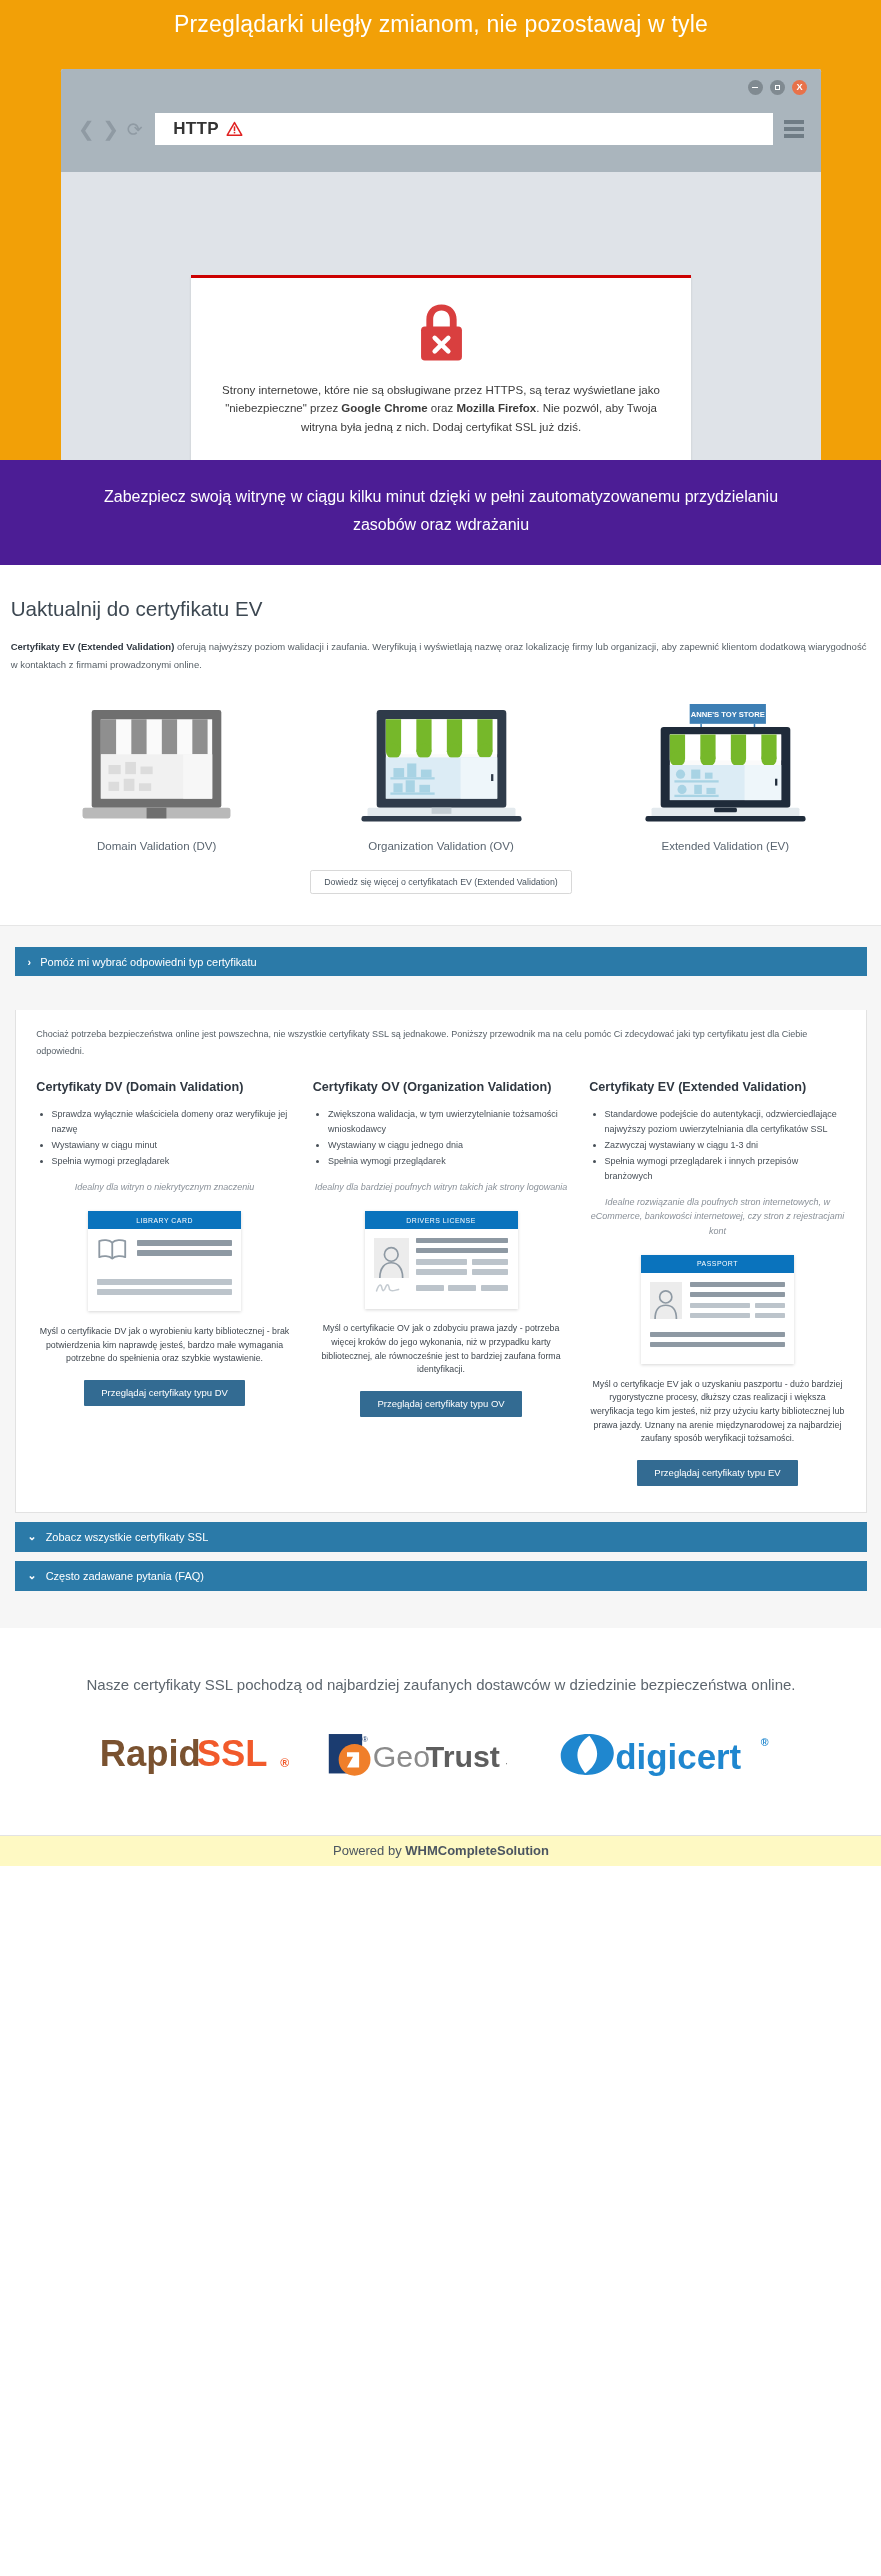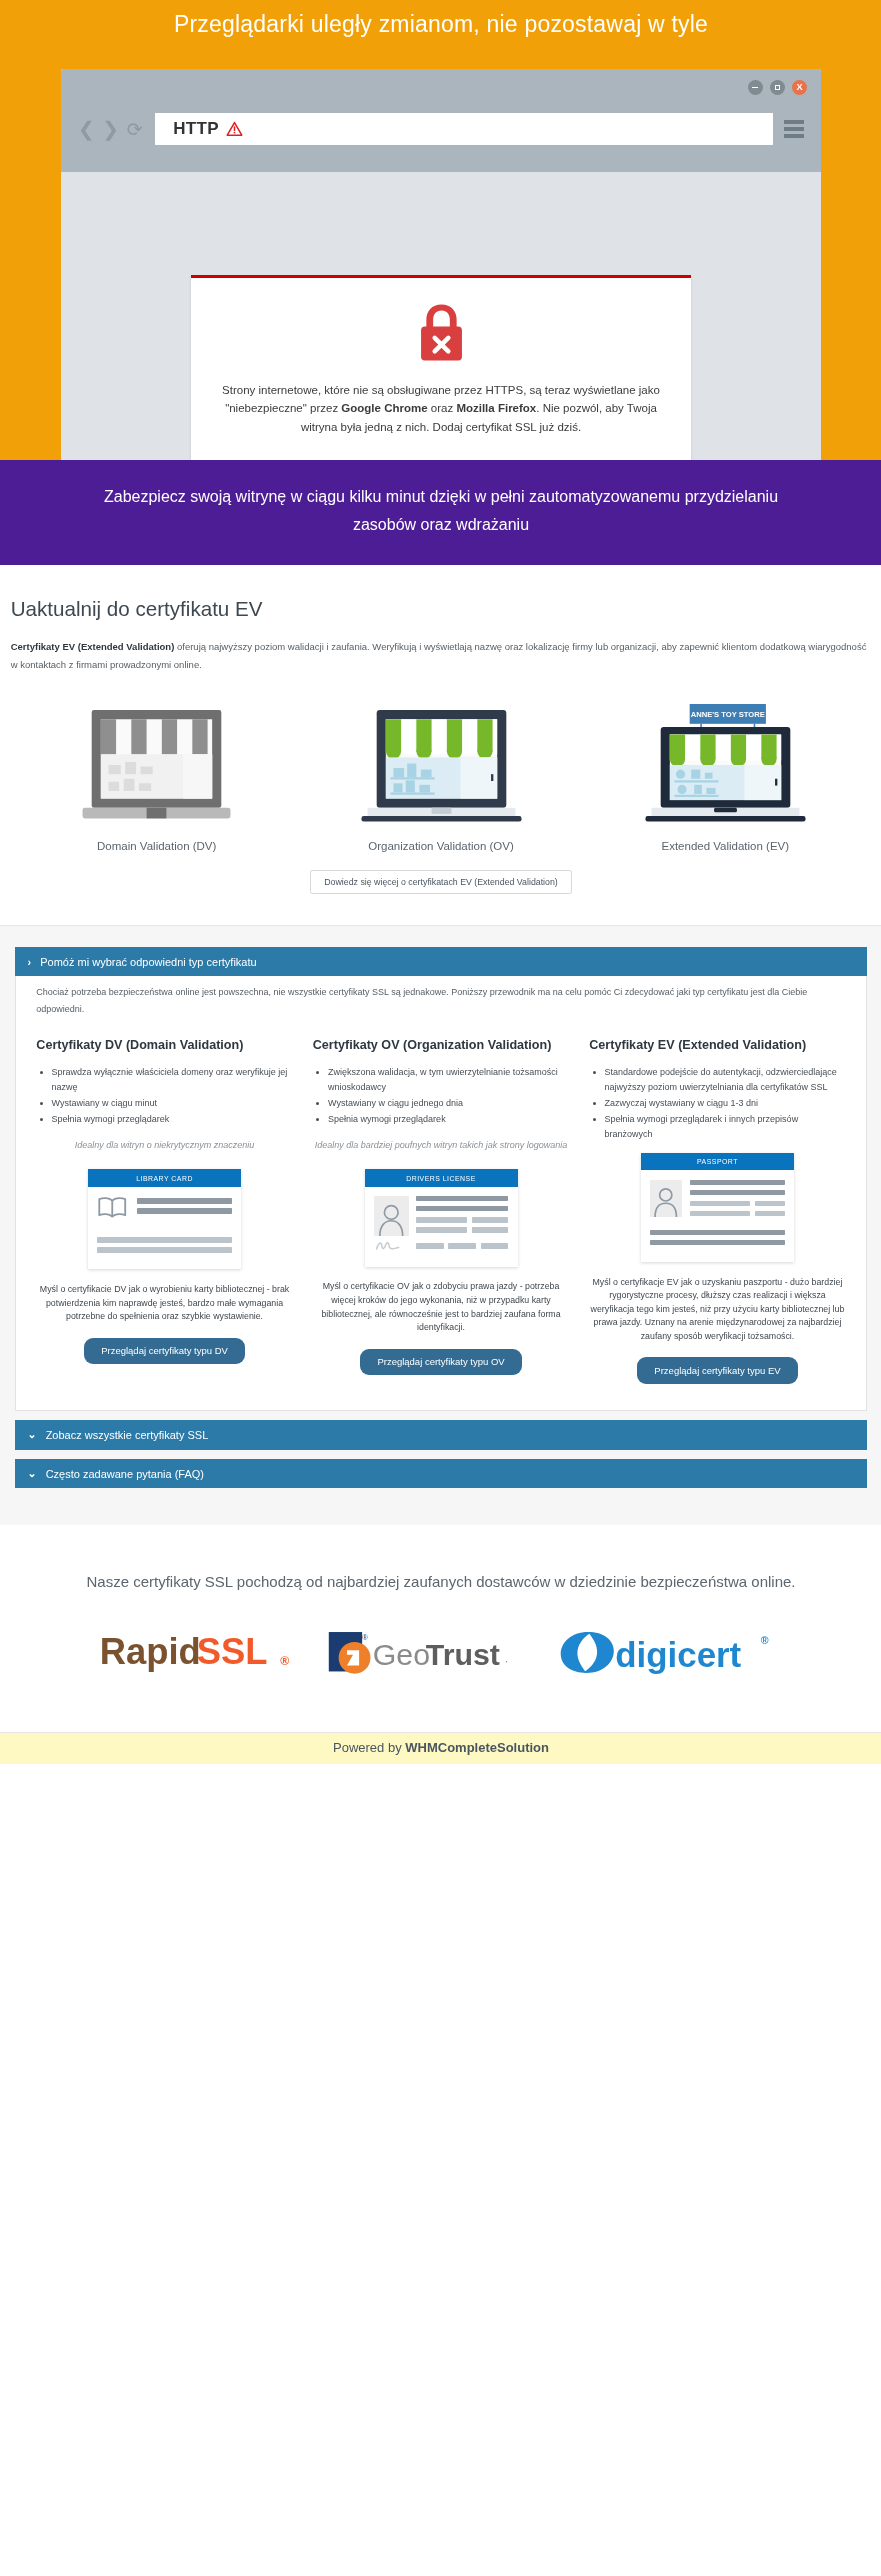--- a/index.html
+++ b/index.html
@@ -145,21 +145,22 @@
     display: flex;
     align-items: center;
     gap: 9.2px;
     cursor: pointer;
   }
   .acc-head .chev { font-size: 10.7px; font-weight: 700; }
   .acc-body {
     background:#fff;
     border:0.8px solid #e2e2e2;
     border-top:none;
-    padding: 8px 20px 26px;
+    padding: 16px 20px 26px;
+    margin-top: 34px;
   }
   .acc-intro {
     font-size: 9px;
     line-height: 1.85;
     color: #555e66;
     margin: 0 0 20px 0;
   }
   .cols { display:flex; gap: 20px; }
   .col { flex: 1; }
   .col-title {
@@ -201,21 +202,21 @@
     line-height: 1.55;
     color: #3f474f;
     text-align:center;
     margin: 0 0 13.7px 0;
   }
   .col-btn-wrap { text-align:center; }
   .col-btn {
     background:#336b92;
     color:#fff;
     border:none;
-    border-radius:9px;
+    border-radius:1px;
     font-size:9.5px;
     padding:7.6px 17px;
     cursor:pointer;
     font-family: inherit;
   }
   .acc-single { margin-top: 9.2px; }
 
   
   .brands-sec { padding: 44px 76px 30.5px; text-align:center; }
   .brands-text { font-size:15px; line-height:1.7; color:#5d666e; margin:0 0 34px; }
@@ -510,20 +511,21 @@
           </div>
         </div>
 
         <div class="col">
           <h3 class="col-title">Certyfikaty EV (Extended Validation)</h3>
           <ul>
             <li>Standardowe podejście do autentykacji, odzwierciedlające najwyższy poziom uwierzytelniania dla certyfikatów SSL</li>
             <li>Zazwyczaj wystawiany w ciągu 1-3 dni</li>
             <li>Spełnia wymogi przeglądarek i innych przepisów branżowych</li>
           </ul>
+          <p class="col-note">Idealne rozwiązanie dla poufnych stron internetowych, w eCommerce, bankowości internetowej, czy stron z rejestracjami kont</p>
           <div class="card-img">
             <div class="card">
               <div class="card-head">PASSPORT</div>
               <div class="card-body">
                 <div style="display:flex;gap:7.6px;">
                   <div style="width:32px;background:#ececec;height:37px;display:flex;align-items:flex-end;justify-content:center;">
                     <svg width="27.5" height="32" viewBox="0 0 36 42">
                       <circle cx="18" cy="13" r="8" fill="none" stroke="#8e99a3" stroke-width="2.2"></circle>
                       <path d="M4 42 C4 29 10 24 18 24 C26 24 32 29 32 42" fill="none" stroke="#8e99a3" stroke-width="2.2"></path>
                     </svg>

